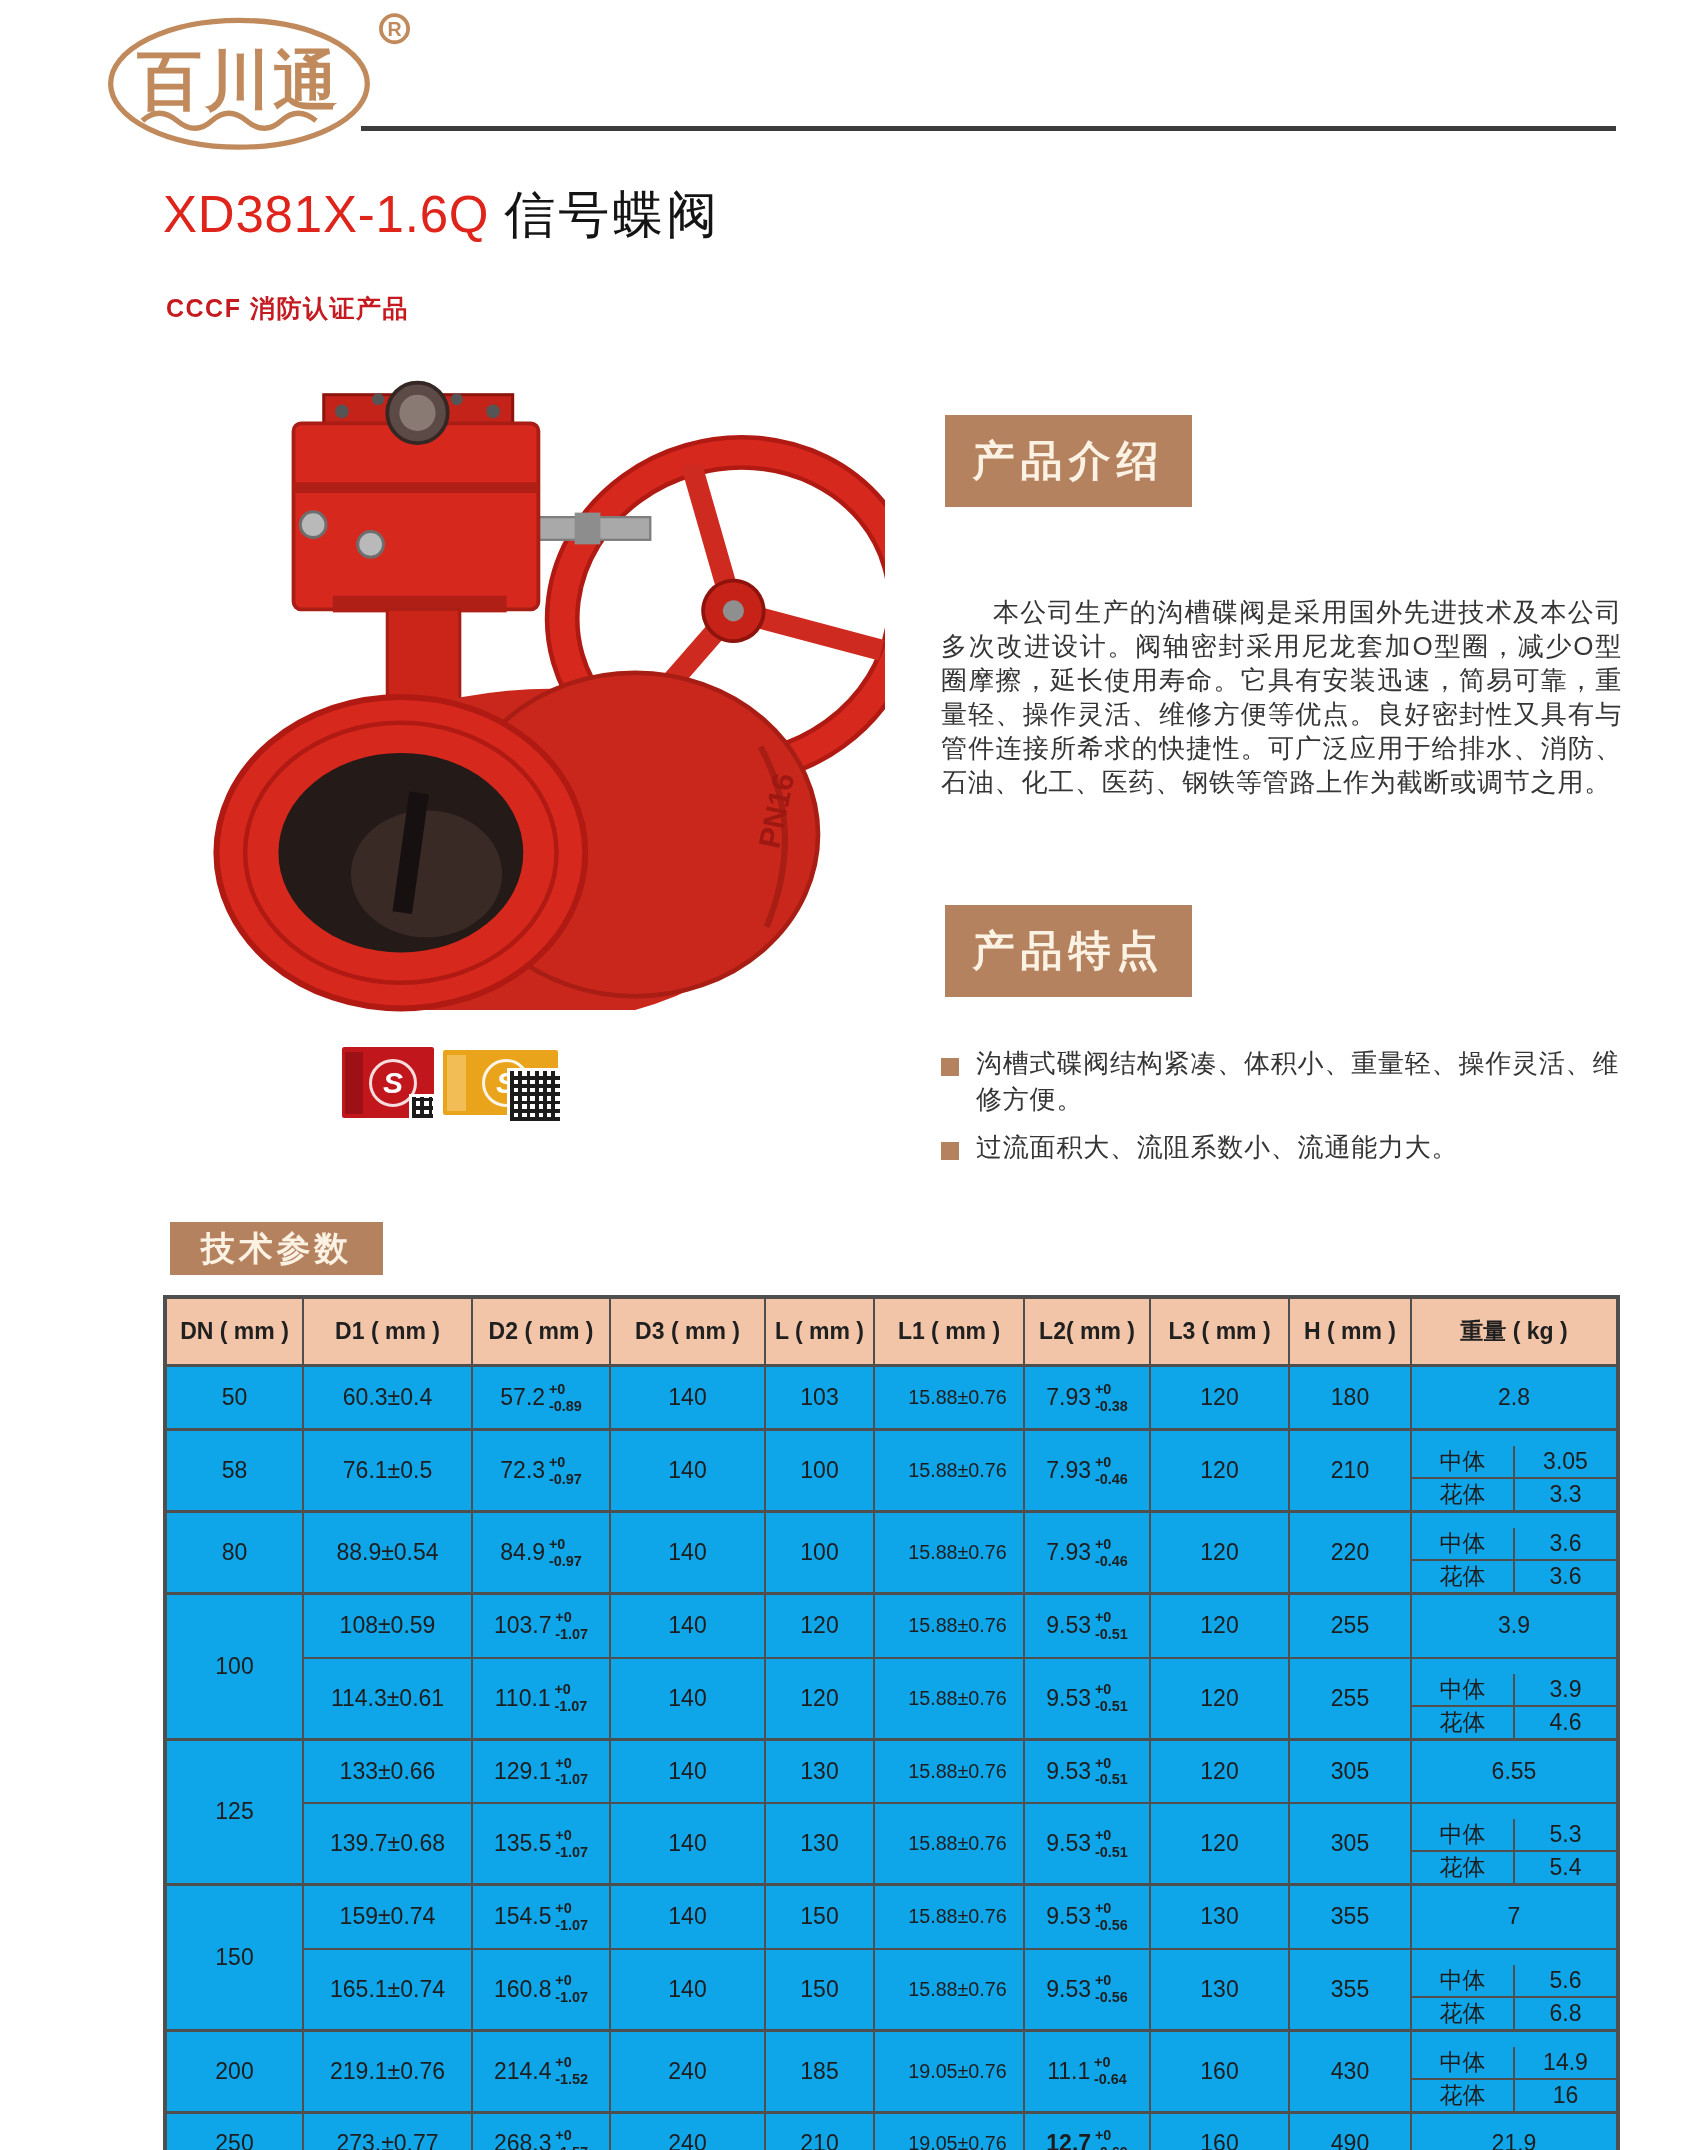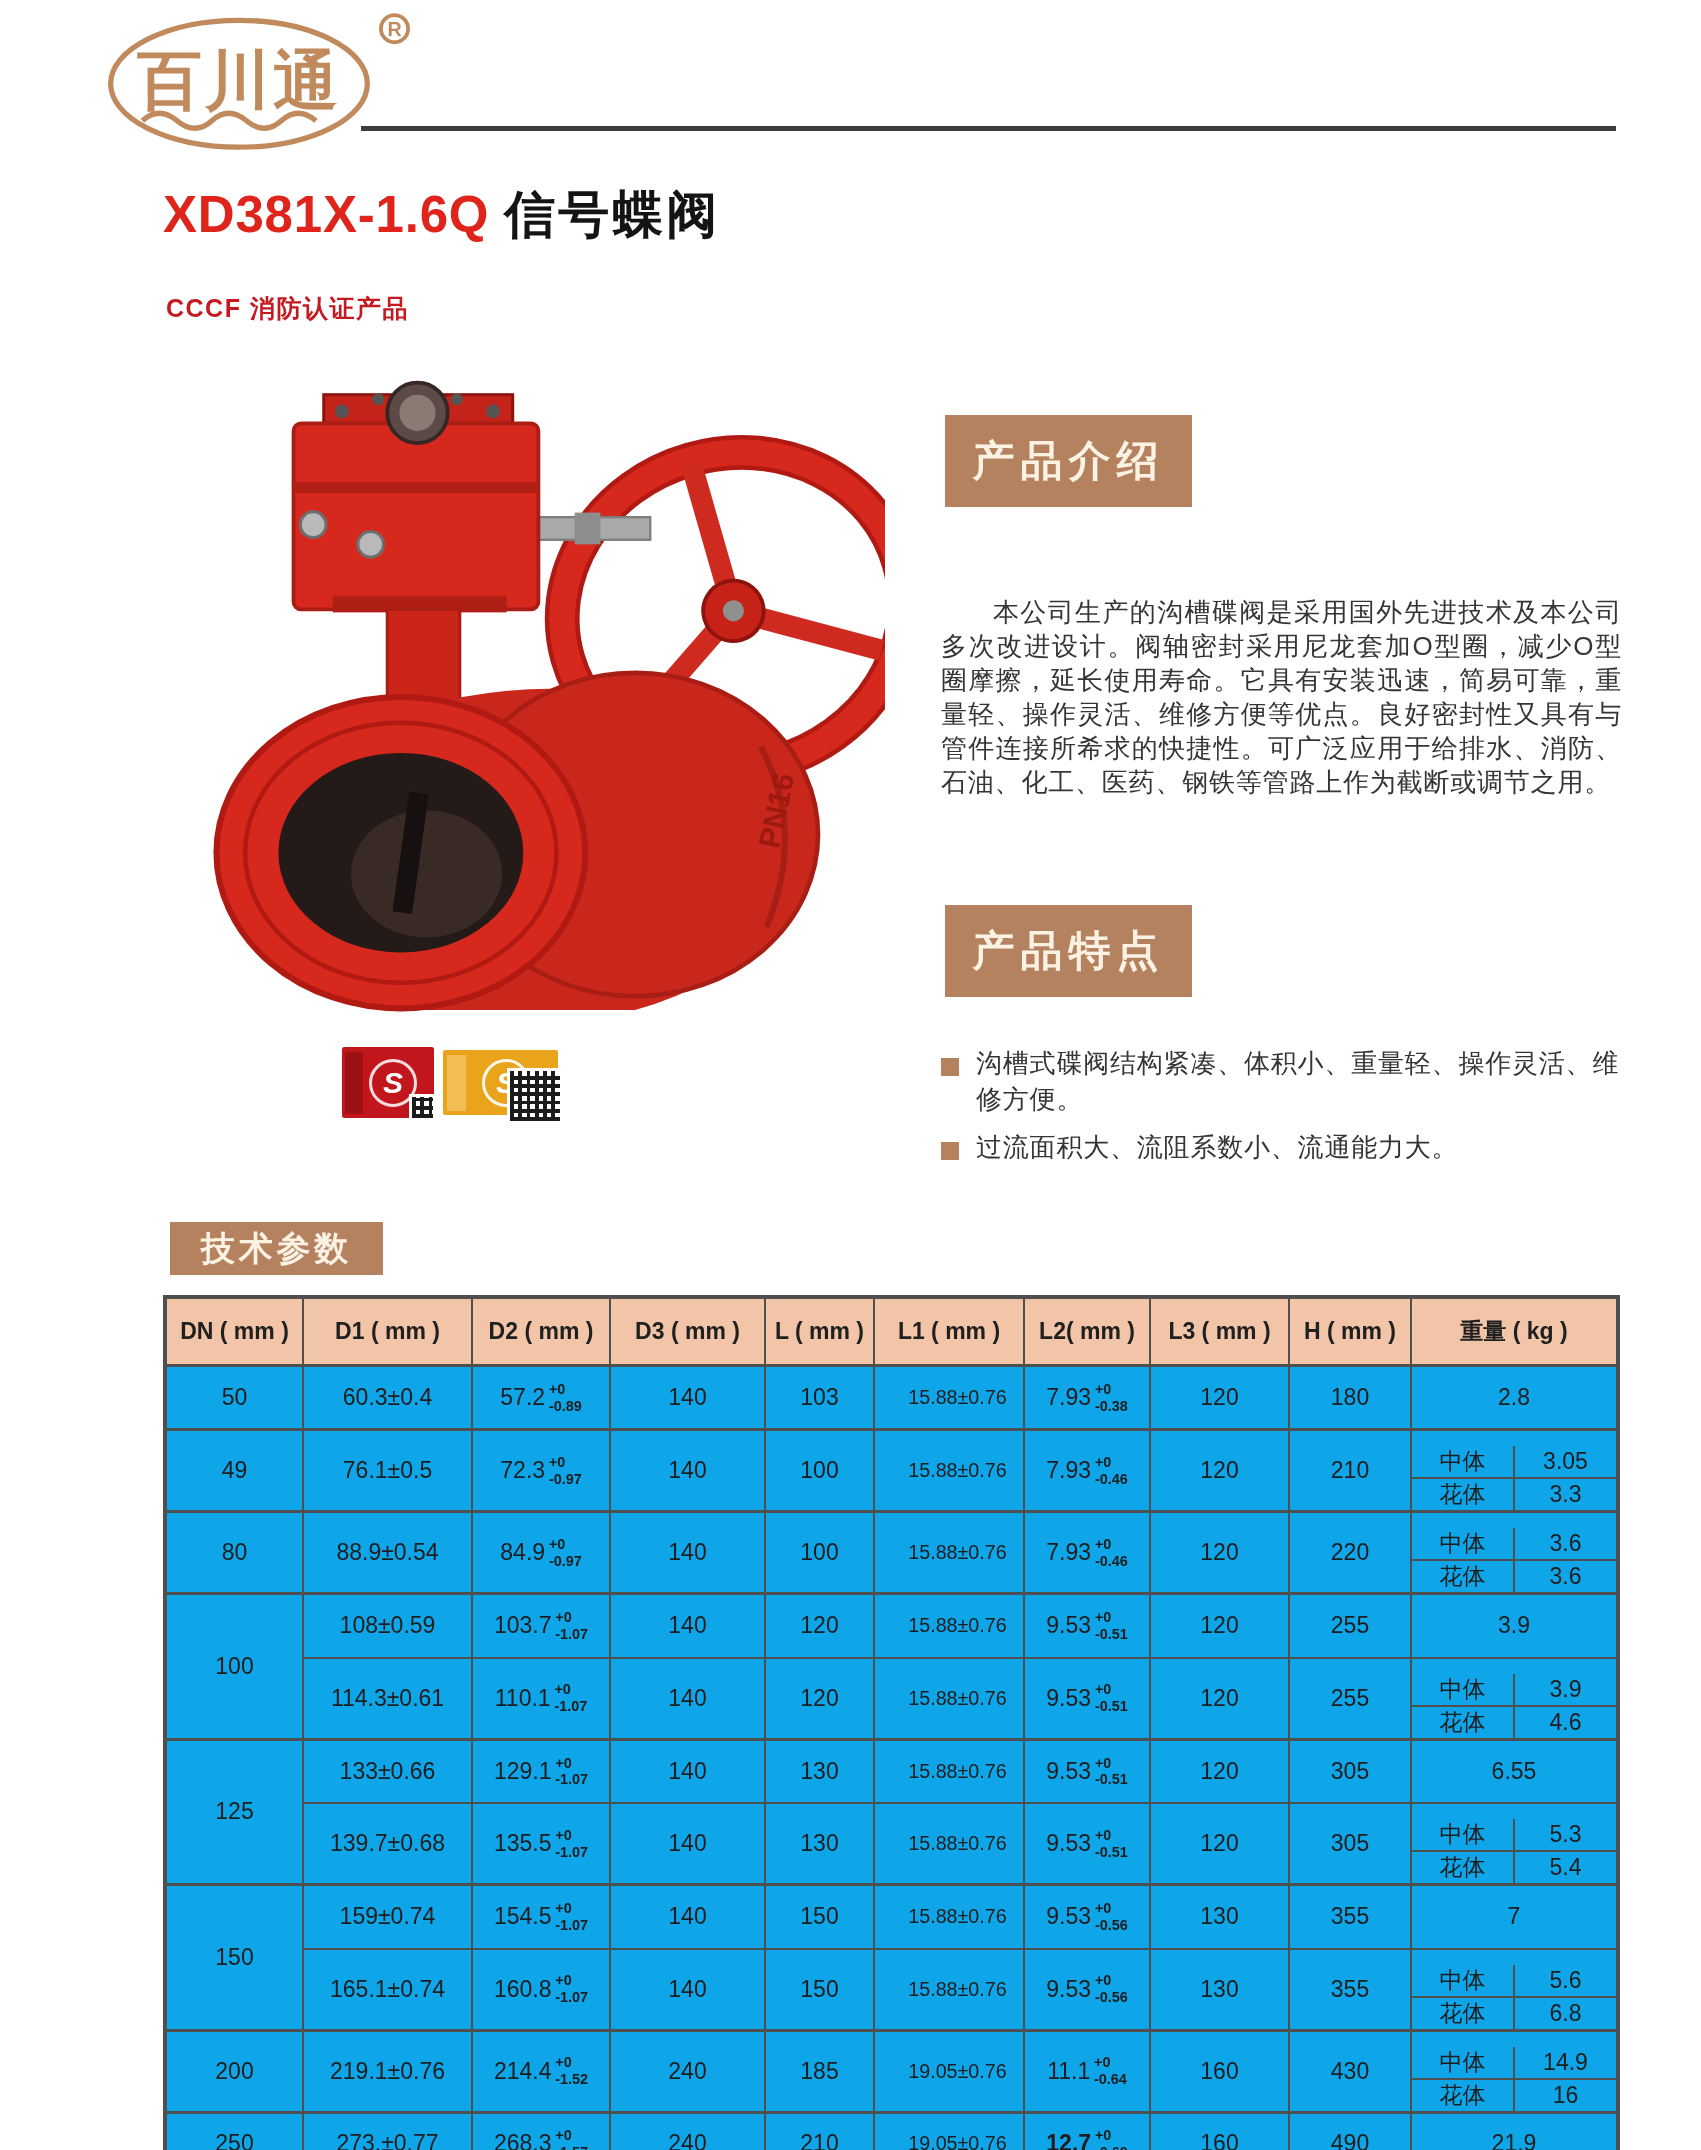--- a/index.html
+++ b/index.html
@@ -3,21 +3,21 @@
 <meta charset="utf-8">
 <style>
   html,body{margin:0;padding:0;background:#ffffff;}
   .page{
     position:relative;width:1701px;height:2151px;background:#ffffff;
     font-family:"Liberation Sans","DejaVu Sans",sans-serif;color:#333;overflow:hidden;
   }
   
   .logo{position:absolute;left:89px;top:6px;width:337px;height:151px;}
   .rule{position:absolute;left:361px;top:126px;width:1255px;height:5.3px;background:#3c3c3c;}
-  .title{position:absolute;left:163px;top:181px;font-size:51px;font-weight:700;letter-spacing:0.8px;white-space:nowrap;}
+  .title{position:absolute;left:163px;top:181px;font-size:51px;font-weight:400;letter-spacing:0.8px;white-space:nowrap;}
   .title .model{color:#de241b;}
   .title .name{color:#141414;margin-left:15px;letter-spacing:3px;}
   .subtitle{position:absolute;left:166px;top:292px;font-size:25px;font-weight:700;color:#c41a20;letter-spacing:1.5px;}
   
   .valve{position:absolute;left:151px;top:369px;width:734px;height:650px;}
   .badges{position:absolute;left:342px;top:1044px;width:318px;height:83px;}
   .badge{position:absolute;border-radius:2.3px;}
   .badge-red{left:0;top:3px;width:92px;height:71px;background:#c2161d;}
   .badge-red .strip{position:absolute;left:3px;top:4.5px;width:18px;height:62px;background:#9d1016;}
   .badge-gold{left:101px;top:6px;width:115px;height:65px;background:#e9a41b;}
@@ -193,21 +193,21 @@
             <td><span class="base">57.2</span><span class="tol"><span>+0</span><span>-0.89</span></span></td>
             <td>140</td>
             <td>103</td>
             <td class="l1c">15.88±0.76</td>
             <td><span class="base">7.93</span><span class="tol"><span>+0</span><span>-0.38</span></span></td>
             <td>120</td>
             <td>180</td>
             <td class="wcell">2.8</td>
           </tr>
           <tr class="gs" style="height: 76px;">
-            <td>49</td>
+            <td>58</td>
             <td>76.1±0.5</td>
             <td><span class="base">72.3</span><span class="tol"><span>+0</span><span>-0.97</span></span></td>
             <td>140</td>
             <td>100</td>
             <td class="l1c">15.88±0.76</td>
             <td><span class="base">7.93</span><span class="tol"><span>+0</span><span>-0.46</span></span></td>
             <td>120</td>
             <td>210</td>
             <td class="wcell">
               <div class="wsplit">

